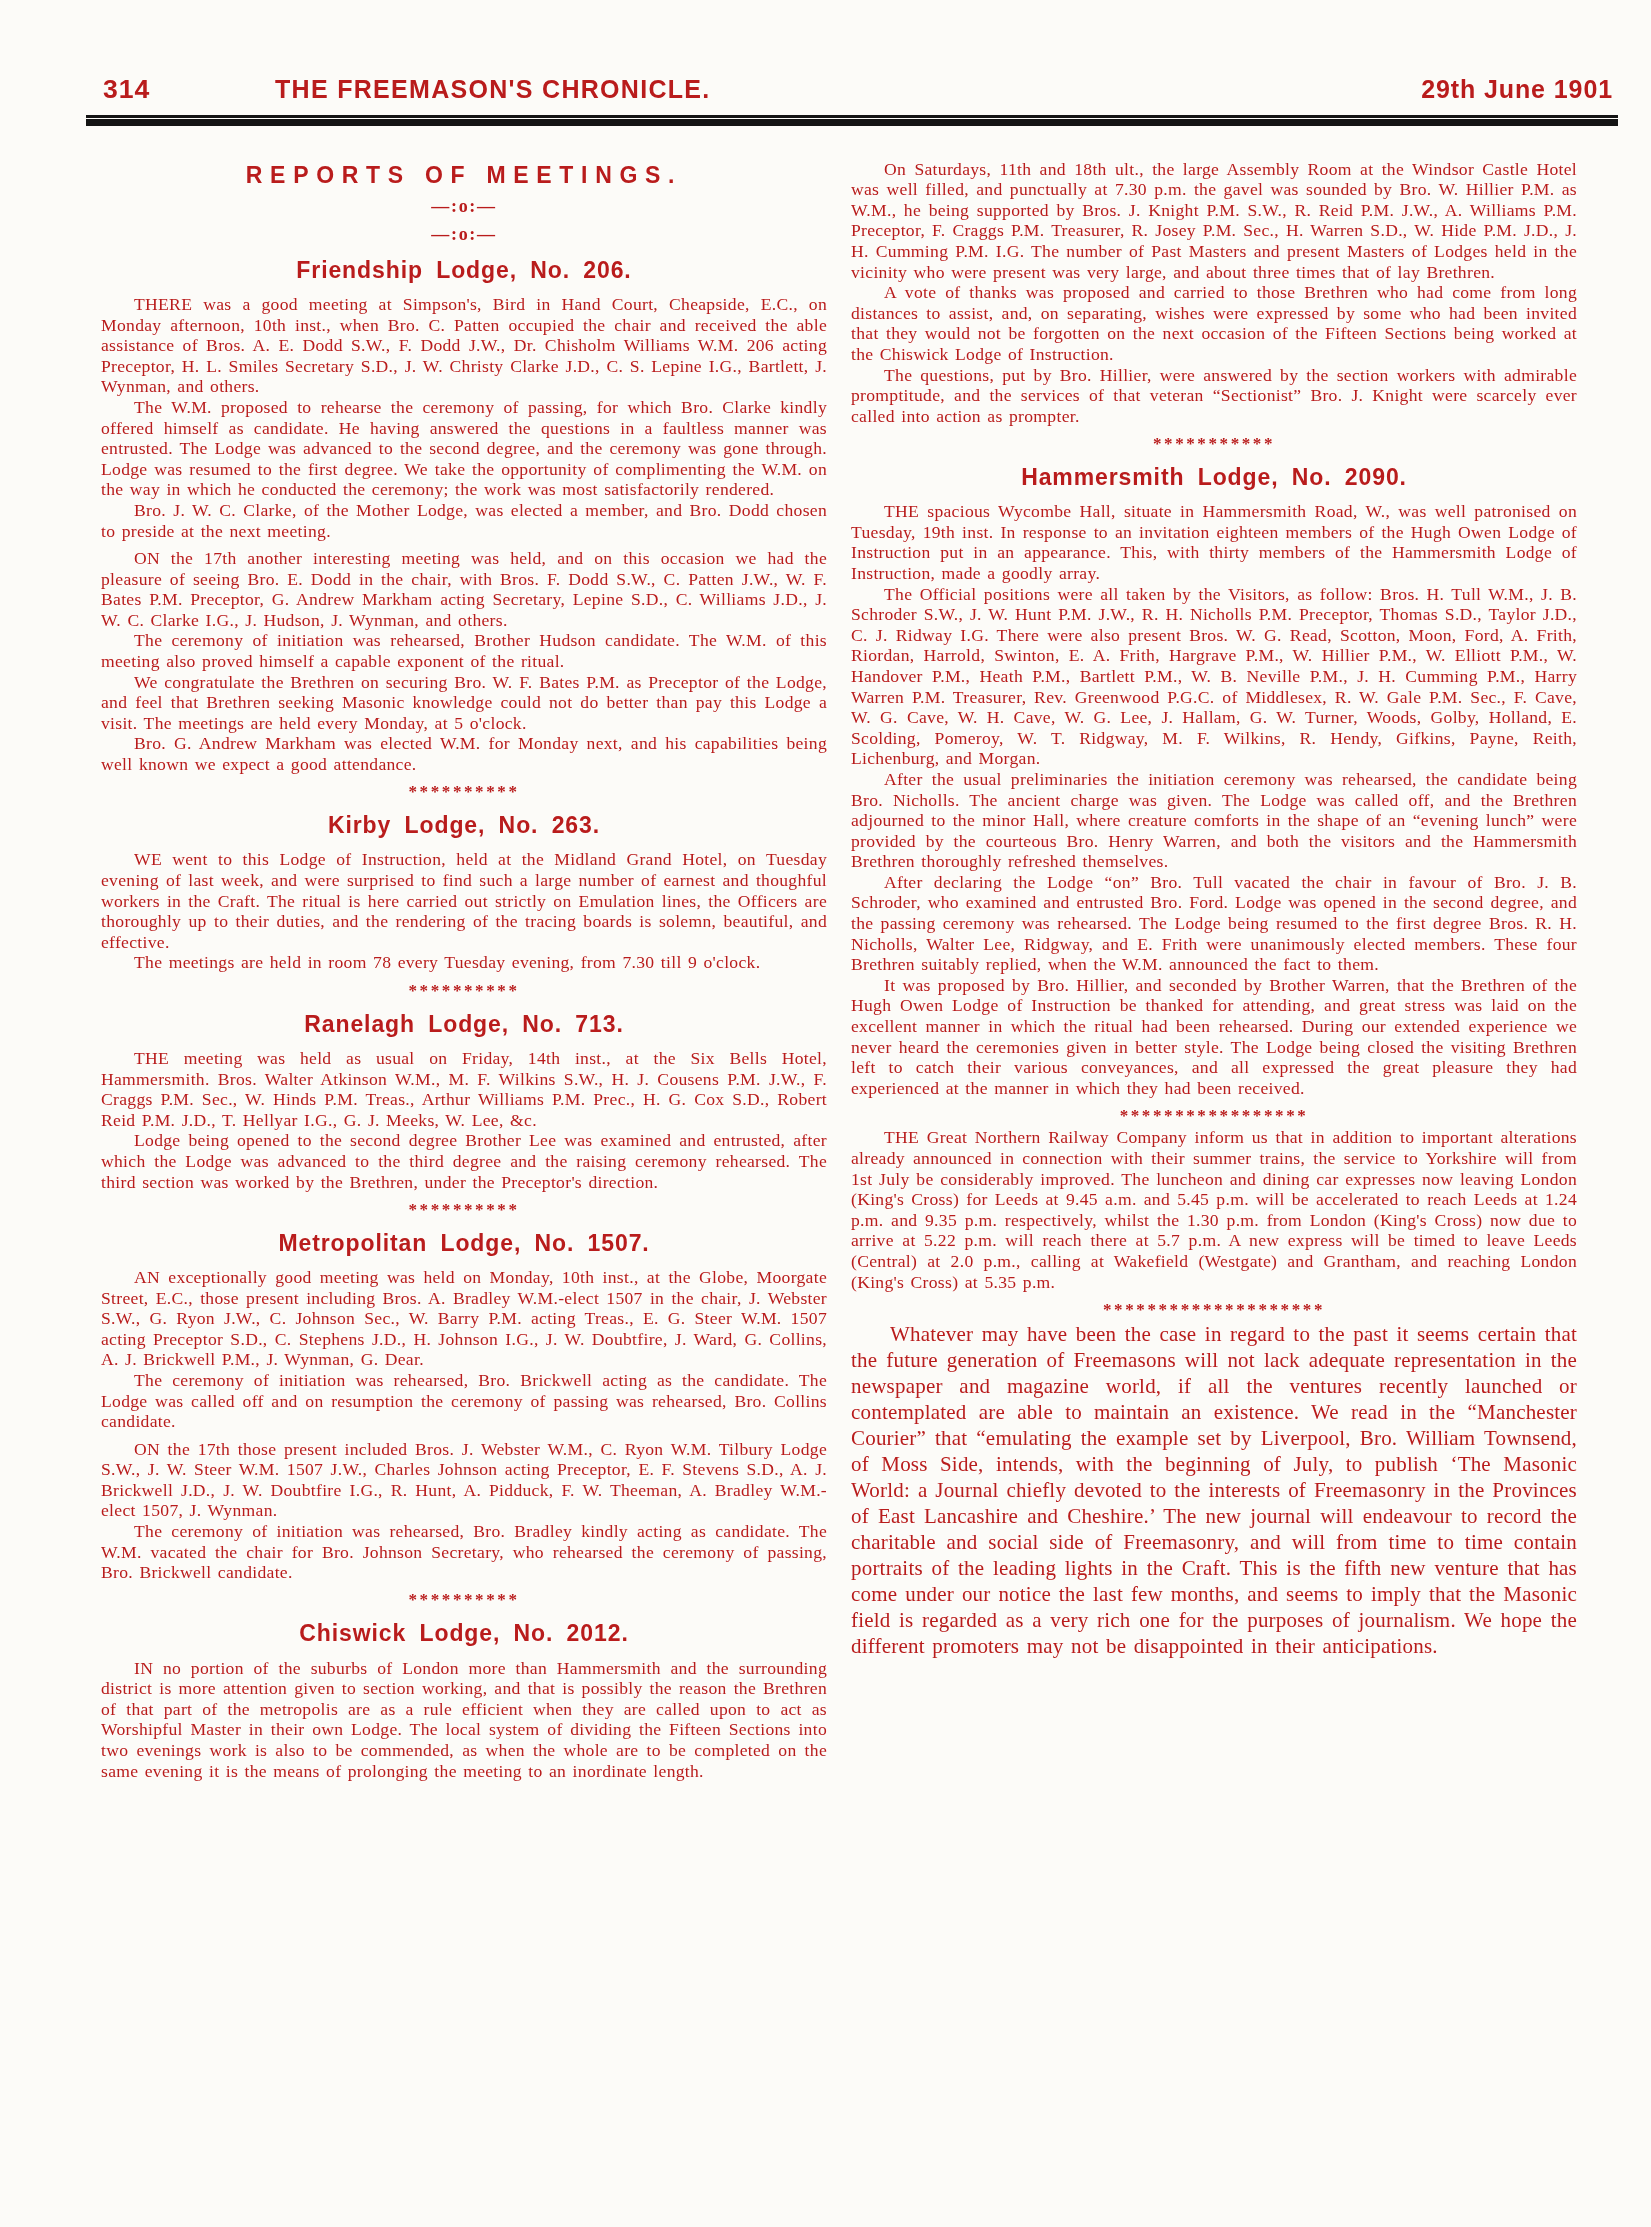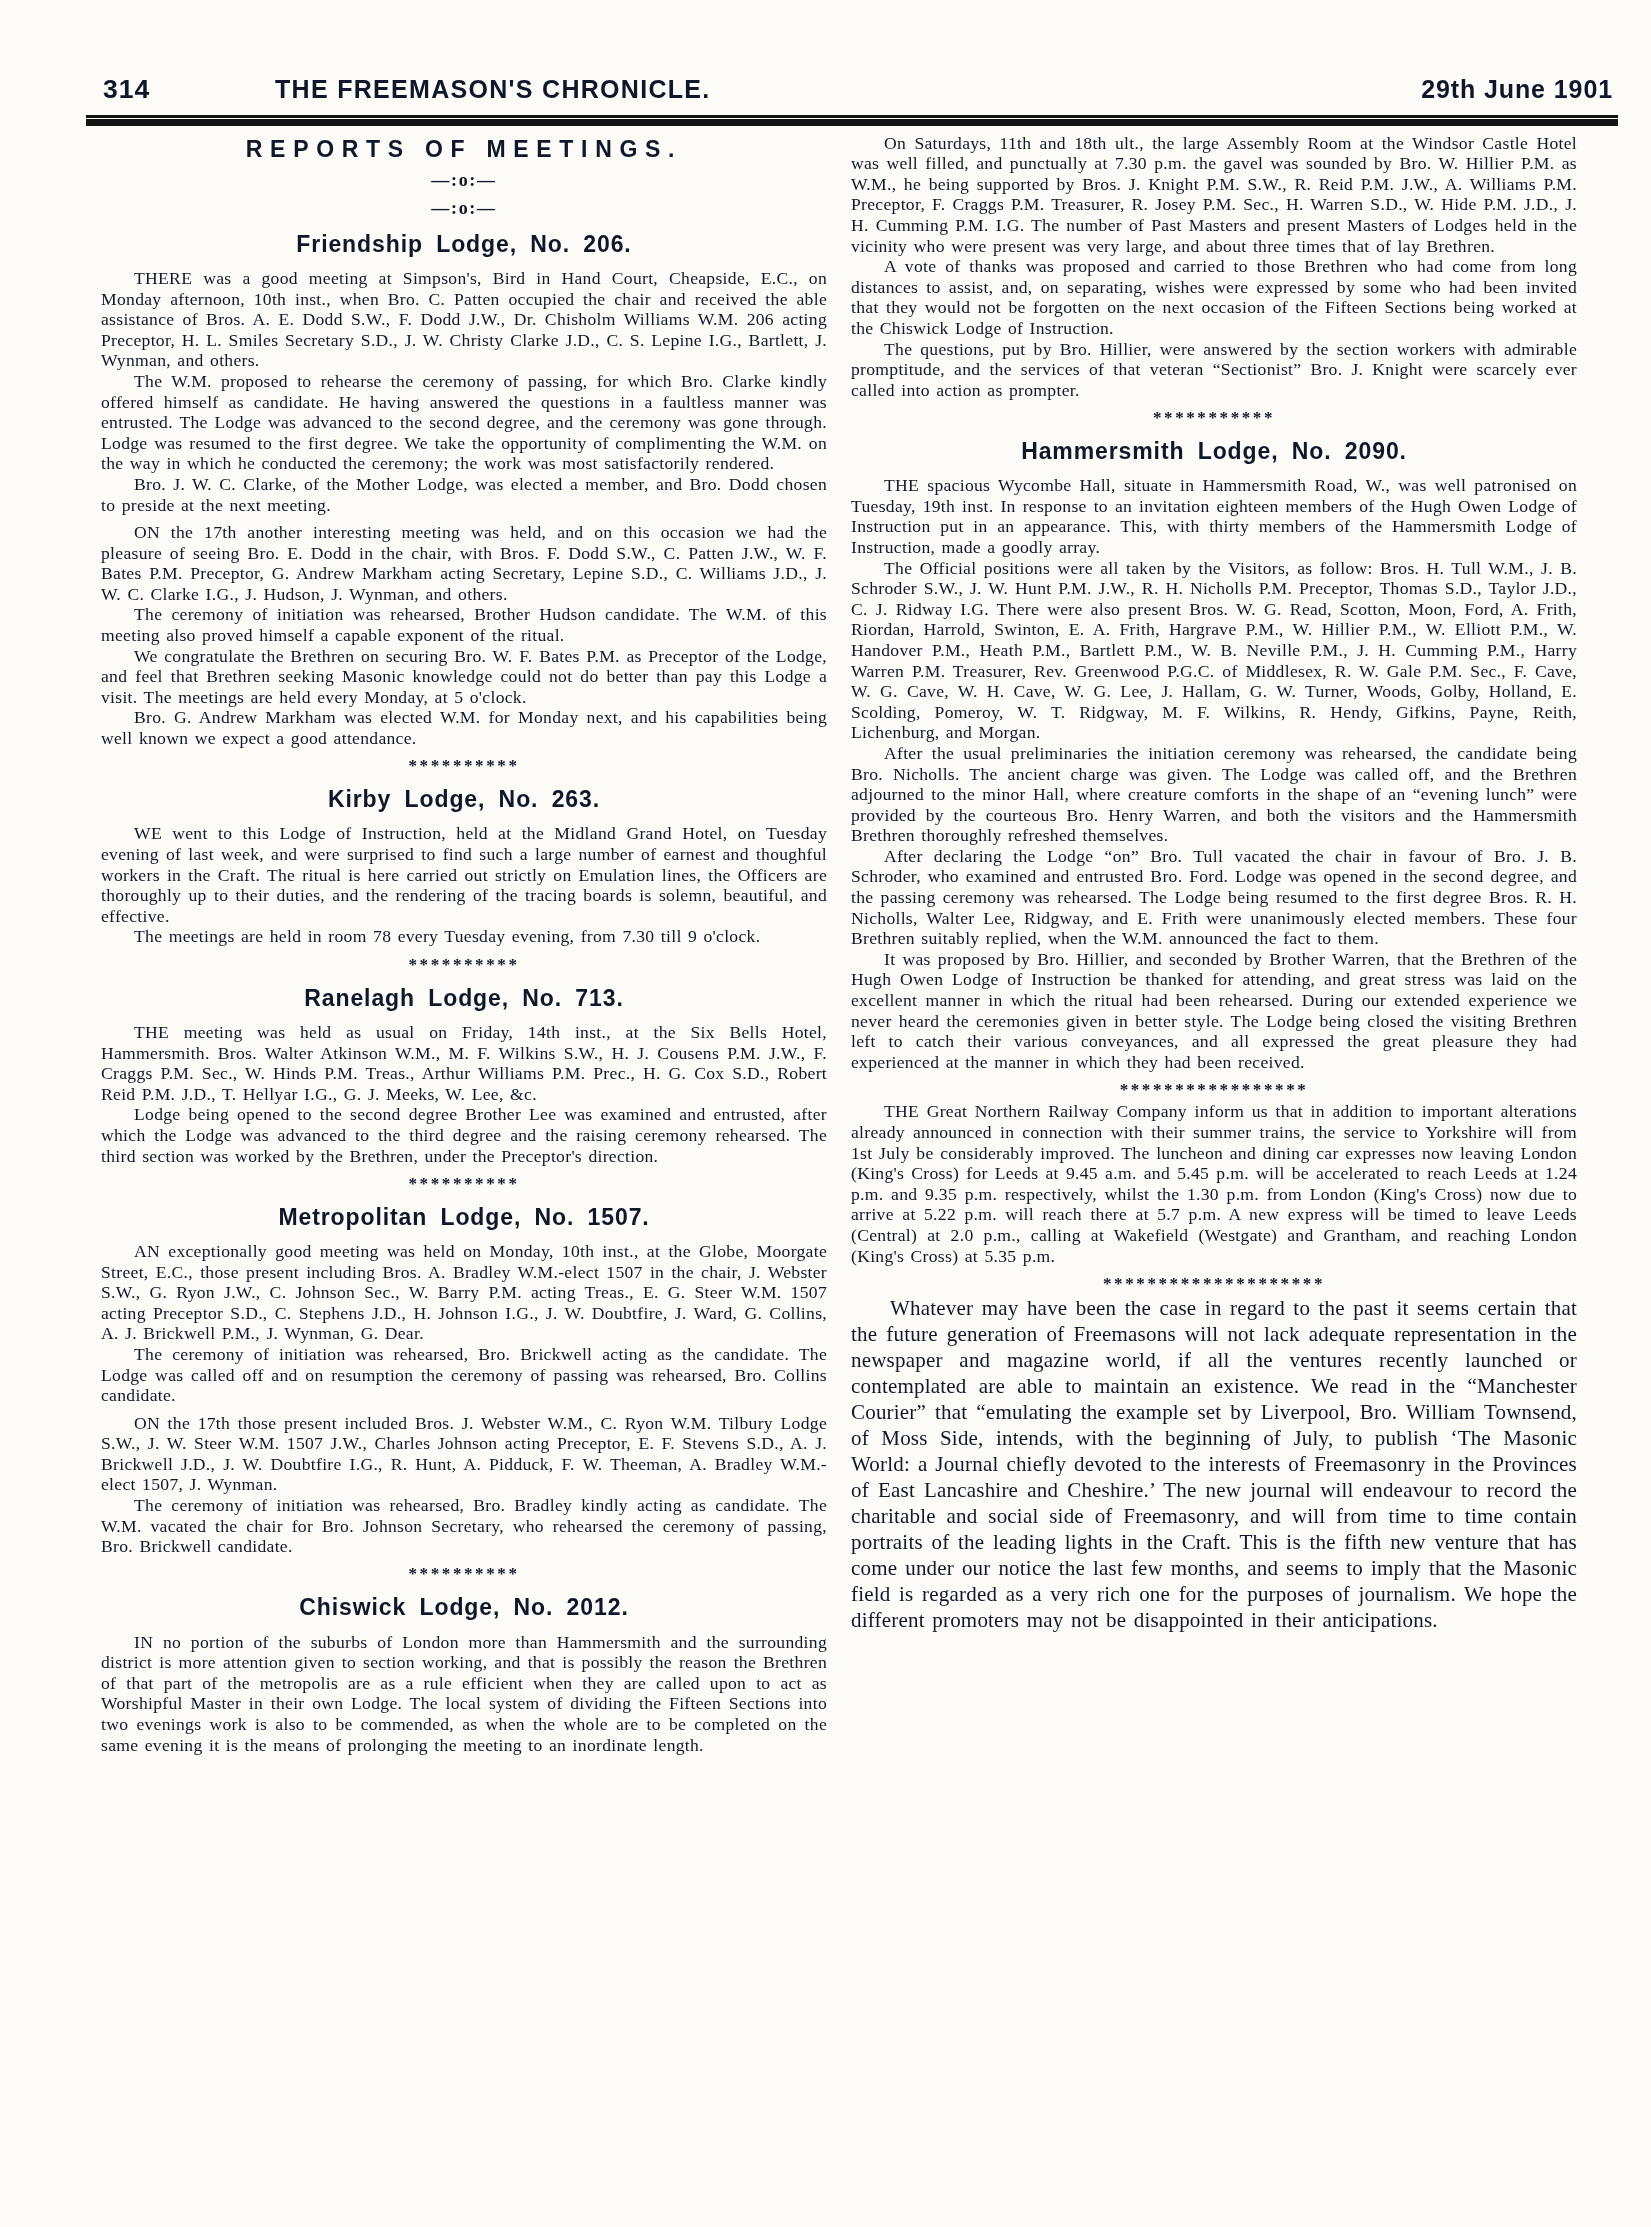--- a/index.html
+++ b/index.html
@@ -1,35 +1,35 @@
 <!DOCTYPE html>
 <html style="font-size:13.7px"><head>
 <meta charset="utf-8">
 <style>
   html,body{margin:0;padding:0;background:#e8e6e0;}
   .page{
     width:1652px;height:2227px;margin:0 auto;position:relative;
-    background:#fcfbf8;color:#0f172a;overflow:hidden;
+    background:#fcfbf8;color:#b91c1c;overflow:hidden;
     font-family:"Liberation Serif", serif;
   }
   
   .masthead{
     display:flex;align-items:baseline;
     padding:74px 39px 6.9px 103px;
     font-family:"Liberation Sans", sans-serif;font-weight:bold;
   }
   .pgnum{font-size:26.6px;letter-spacing:0.9px;width:172px;}
   .ptitle{flex:1;text-align:left;font-size:25px;letter-spacing:1.3px;}
   .pdate{width:283px;text-align:right;font-size:25px;letter-spacing:0.9px;}
   .rule{
     margin:3.4px 34px 0 86px;height:10.3px;
     background:linear-gradient(#141414 0 2.6px, transparent 2.6px 4.3px, #141414 4.3px 10.3px);
   }
   
-  .cols{display:flex;gap:24px;padding:7px 75px 0 101px;}
+  .cols{display:flex;gap:24px;padding:33px 75px 0 101px;}
   .col{width:50%;}
   
   h1,h2,h3{font-family:"Liberation Sans", sans-serif;margin:0;text-align:center;font-weight:bold;}
   h1{font-size:23px;letter-spacing:7.7px;margin:3.4px 0 1.7px;}
   h2{font-size:23px;letter-spacing:2.6px;word-spacing:6.9px;margin:1.7px 0;}
   h3{font-size:23px;letter-spacing:0.9px;word-spacing:6px;margin:12px 0 10.3px;}
   .orn{text-align:center;font-weight:bold;font-size:18px;letter-spacing:1.7px;margin:6.9px 0;}
   
   p{
     margin:0;text-align:justify;text-indent:33px;

